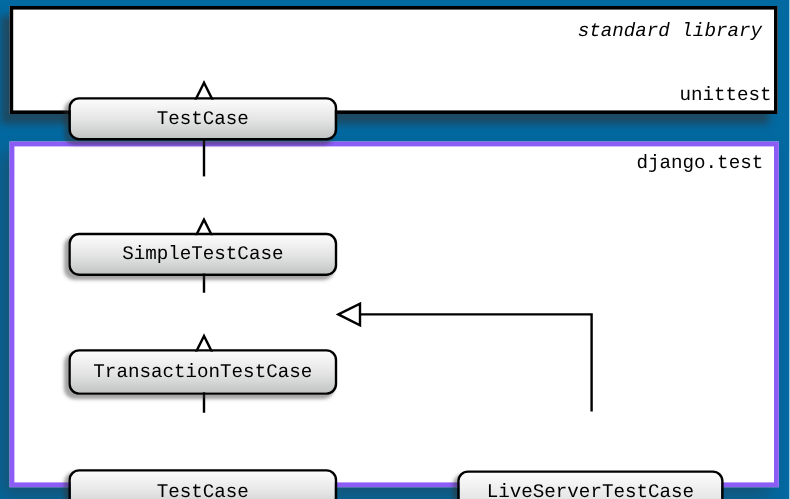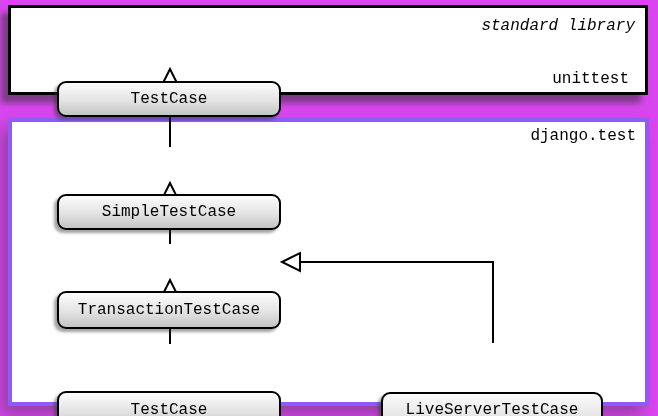--- a/index.html
+++ b/index.html
@@ -4,21 +4,21 @@
 <style>
   html, body {
     margin: 0;
     padding: 0;
     background: #ffffff;
   }
   .canvas {
     position: relative;
     width: 658px;
     height: 416px;
-    background: #d946ef;
+    background: #0369a1;
     overflow: hidden;
     font-family: "Liberation Mono", "DejaVu Sans Mono", monospace;
     color: #000000;
   }
   .pkg {
     position: absolute;
     background: #ffffff;
     box-sizing: border-box;
     z-index: 0;
   }
@@ -31,21 +31,21 @@
     left: 8px; top: 118px; width: 641px; height: 288px;
     border: 4px solid #8b5cf6;
     box-shadow: -7px 9px 14px rgba(50,50,50,0.38);
   }
   .pkg-label {
     position: absolute;
     font-size: 16px;
     white-space: nowrap;
   }
   .lbl-stdlib   { right: 10px; top: 9px;  font-style: italic; }
-  .lbl-unittest { right: 16px; bottom: 4px; }
+  .lbl-unittest { right: 2px; bottom: 4px; }
   .lbl-django   { right: 9px;  top: 5px; }
 
   .clsbox {
     position: absolute;
     box-sizing: border-box;
     border: 2px solid #000000;
     border-radius: 9px;
     background: linear-gradient(180deg, #fcfcfc 0%, #e3e3e3 55%, #c2c5c5 100%);
     box-shadow: -3px 3px 3px rgba(50,50,50,0.45);
     text-align: center;

